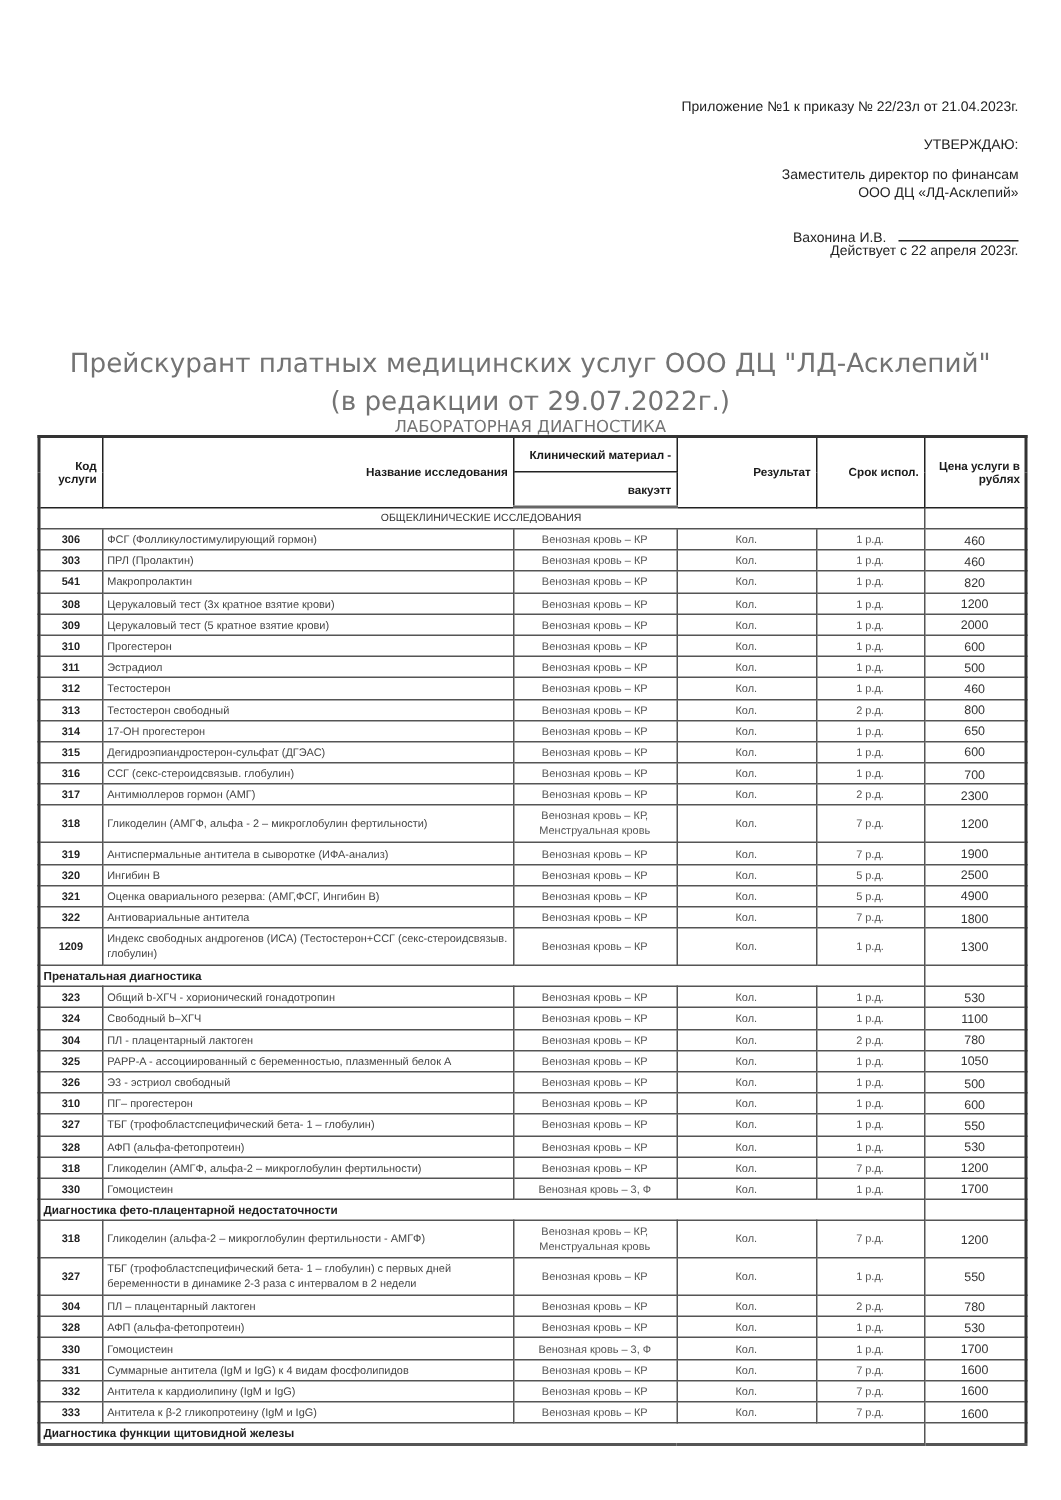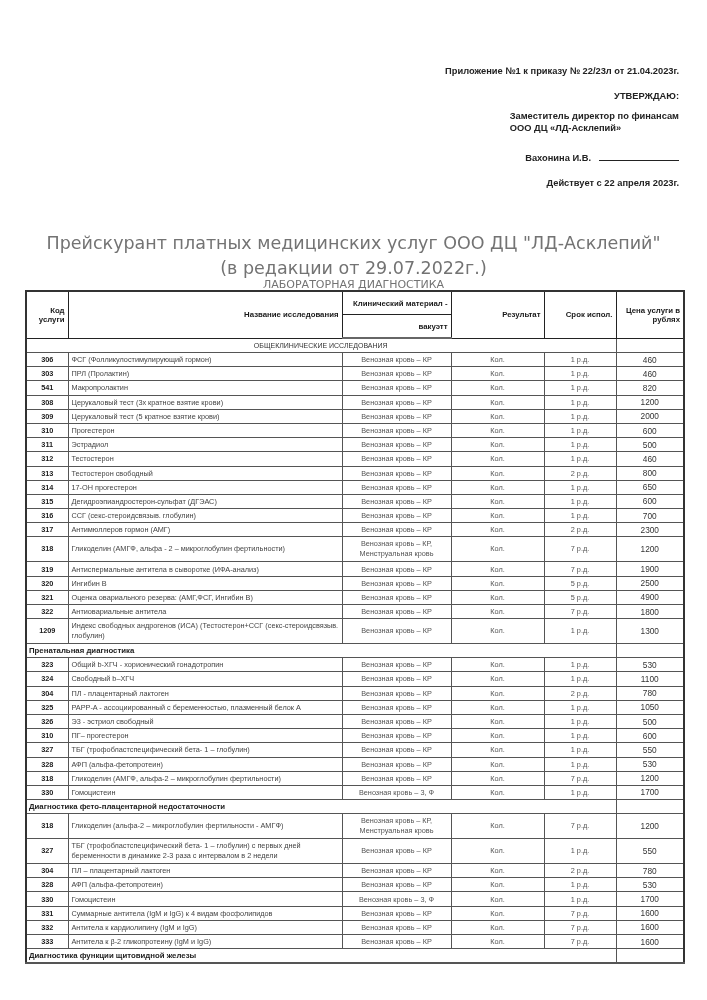--- a/index.html
+++ b/index.html
@@ -1,23 +1,23 @@
 <!DOCTYPE html>
 <html><head>
   <meta charset="utf-8">
   <style>
     html, body { margin: 0; padding: 0; background: #ffffff; }
     body { width: 707px; height: 1000px; position: relative; overflow: hidden; font-family: "Liberation Sans", sans-serif; color: #1a1a1a; }
-    .hdr { position: absolute; right: 28px; text-align: left; font-weight: bold; font-size: 9.3px; color: #222; }
+    .hdr { position: absolute; right: 28px; text-align: right; font-weight: normal; font-size: 9.3px; color: #222; }
     .hdr1 { top: 66px; }
     .hdr2 { top: 91px; }
     .hdr3 { top: 110px; line-height: 12px; }
     .hdr4 { top: 151px; padding-left: 47px; }
     .hdr4 .sigline { display: inline-block; width: 80px; border-bottom: 1px solid #222; margin-left: 8px; height: 9px; vertical-align: baseline; }
-    .hdr5 { top: 178px; }
+    .hdr5 { top: 162px; }
     .title { position: absolute; left: 0; width: 707px; text-align: center; font-family: "DejaVu Sans", sans-serif; color: #737373; }
     .t1 { top: 233px; font-size: 17.5px; }
     .t2 { top: 258px; font-size: 17.5px; }
     .t3 { top: 278px; font-size: 11px; font-weight: normal; }
     table.price { position: absolute; left: 25px; top: 290px; width: 658px; border-collapse: collapse; table-layout: fixed; font-size: 7.3px; }
     table.price td, table.price th { border: 1px solid #555; padding: 0 3px; vertical-align: middle; }
     table.price th { font-weight: bold; font-size: 7.8px; text-align: right; height: 24px; border-color: #222; }
     table.price th.sub { height: 22px; }
     table.price thead tr:last-child th { border-bottom: 2px solid #666; }
     table.price { border: 2px solid #333; }

